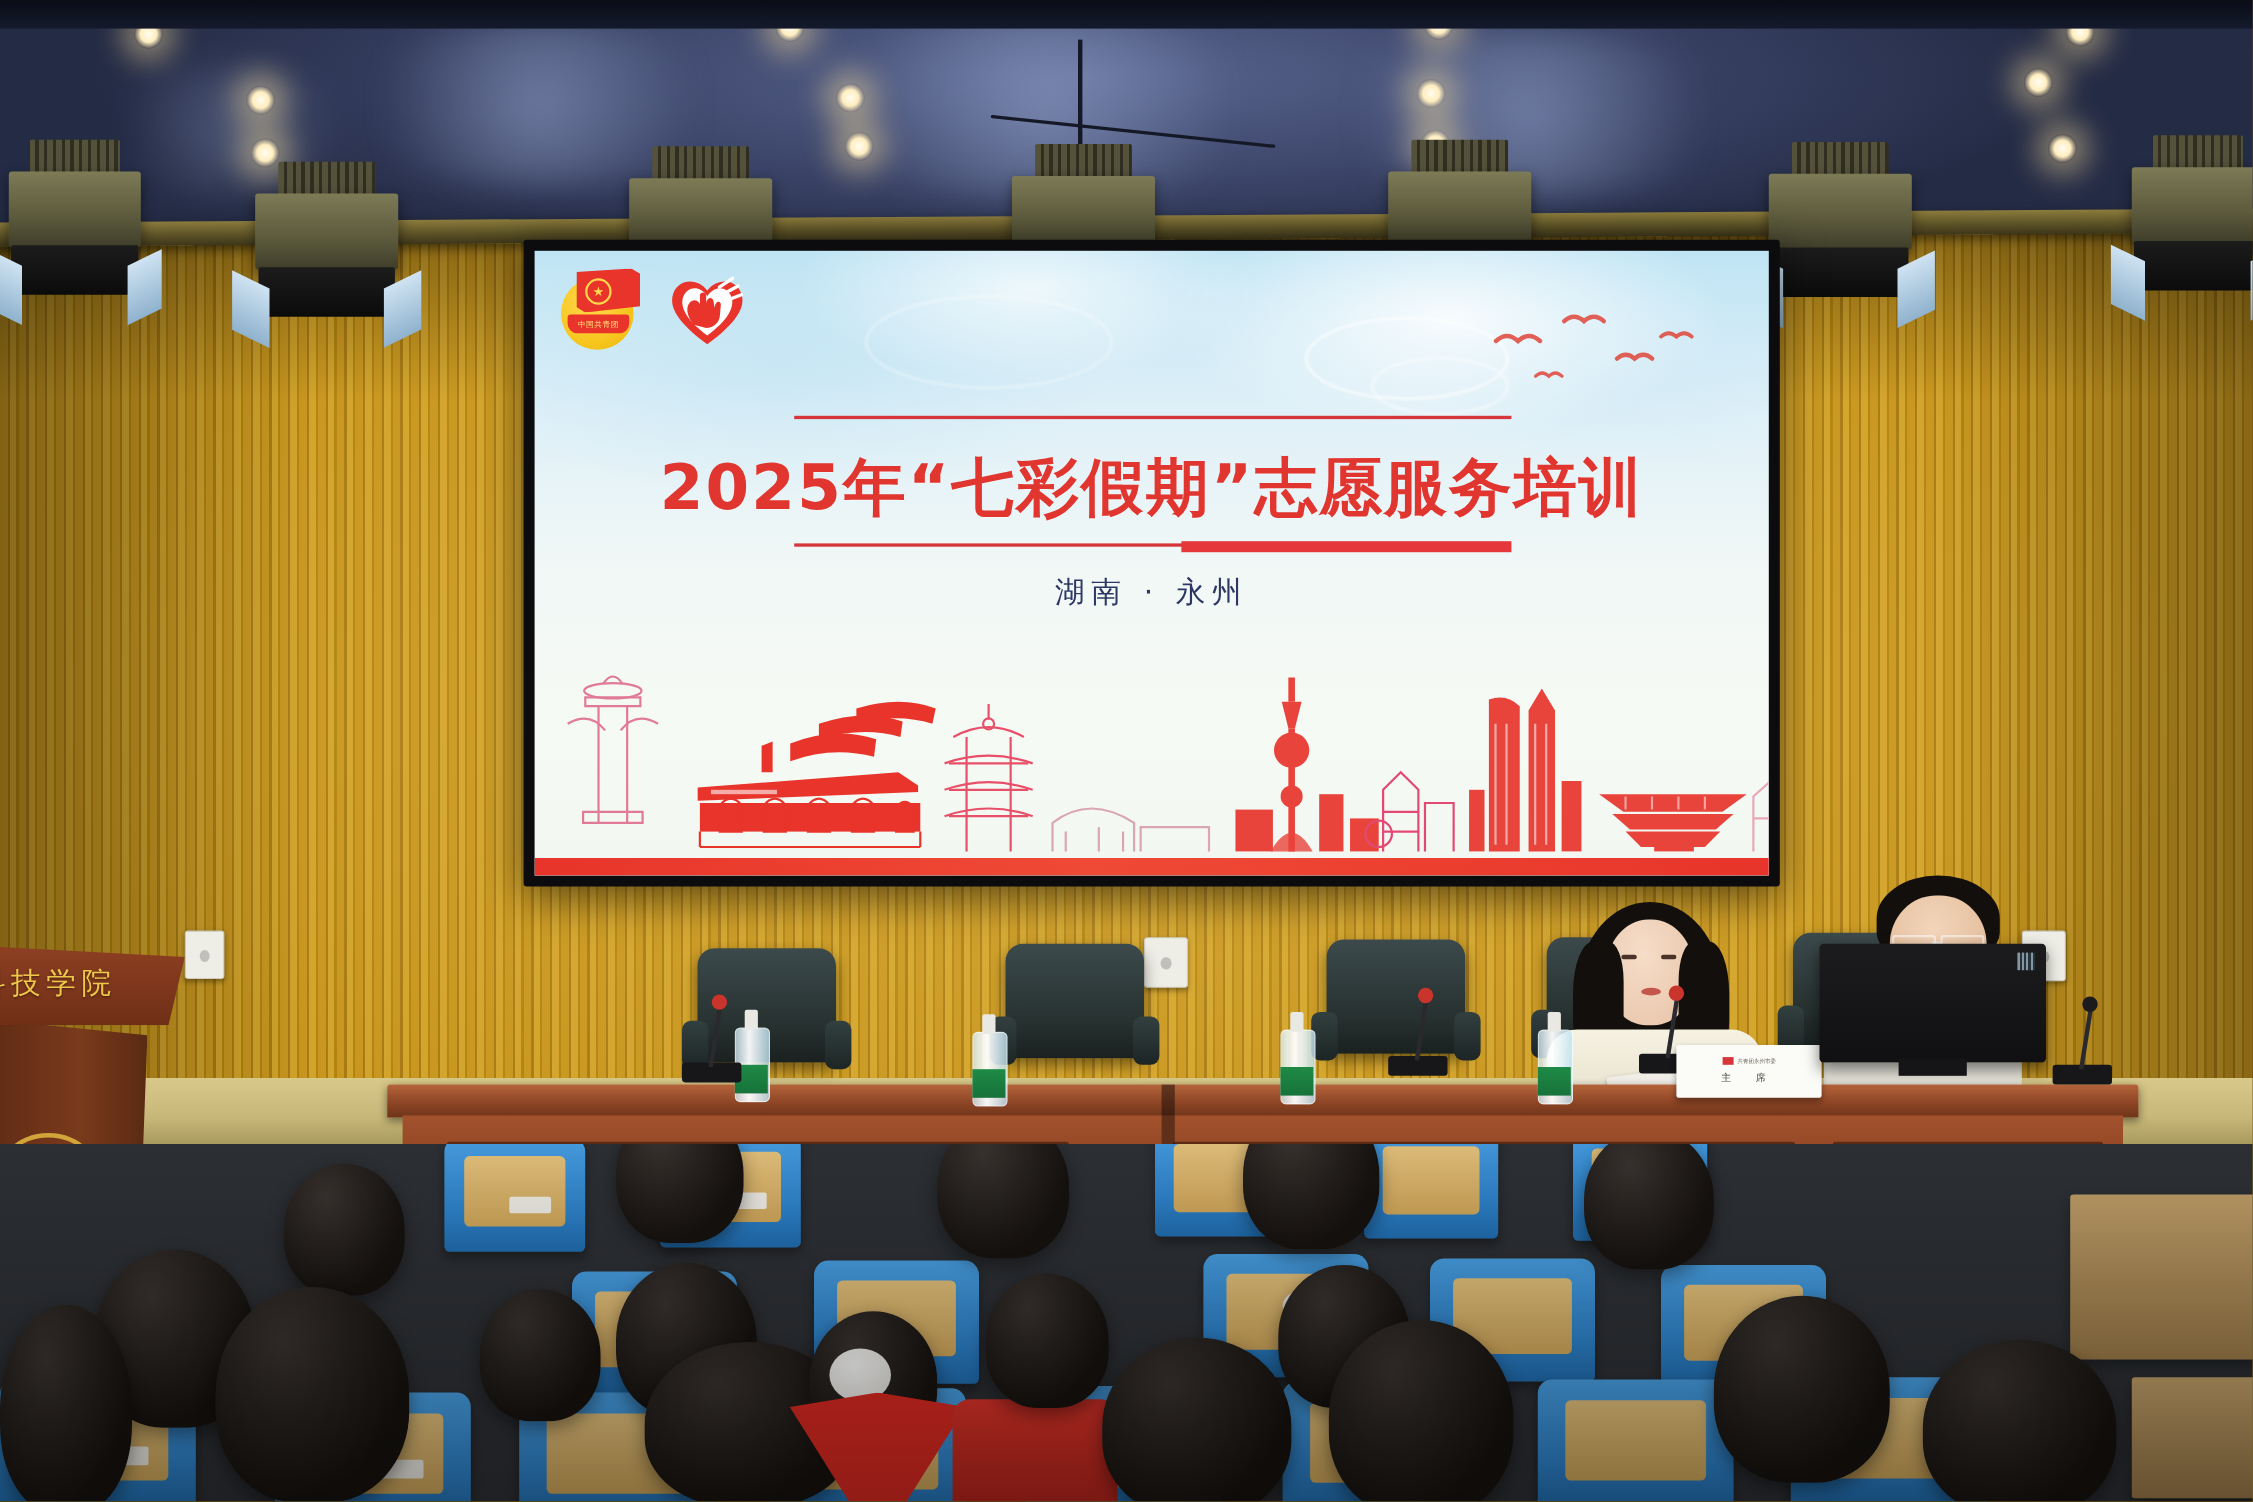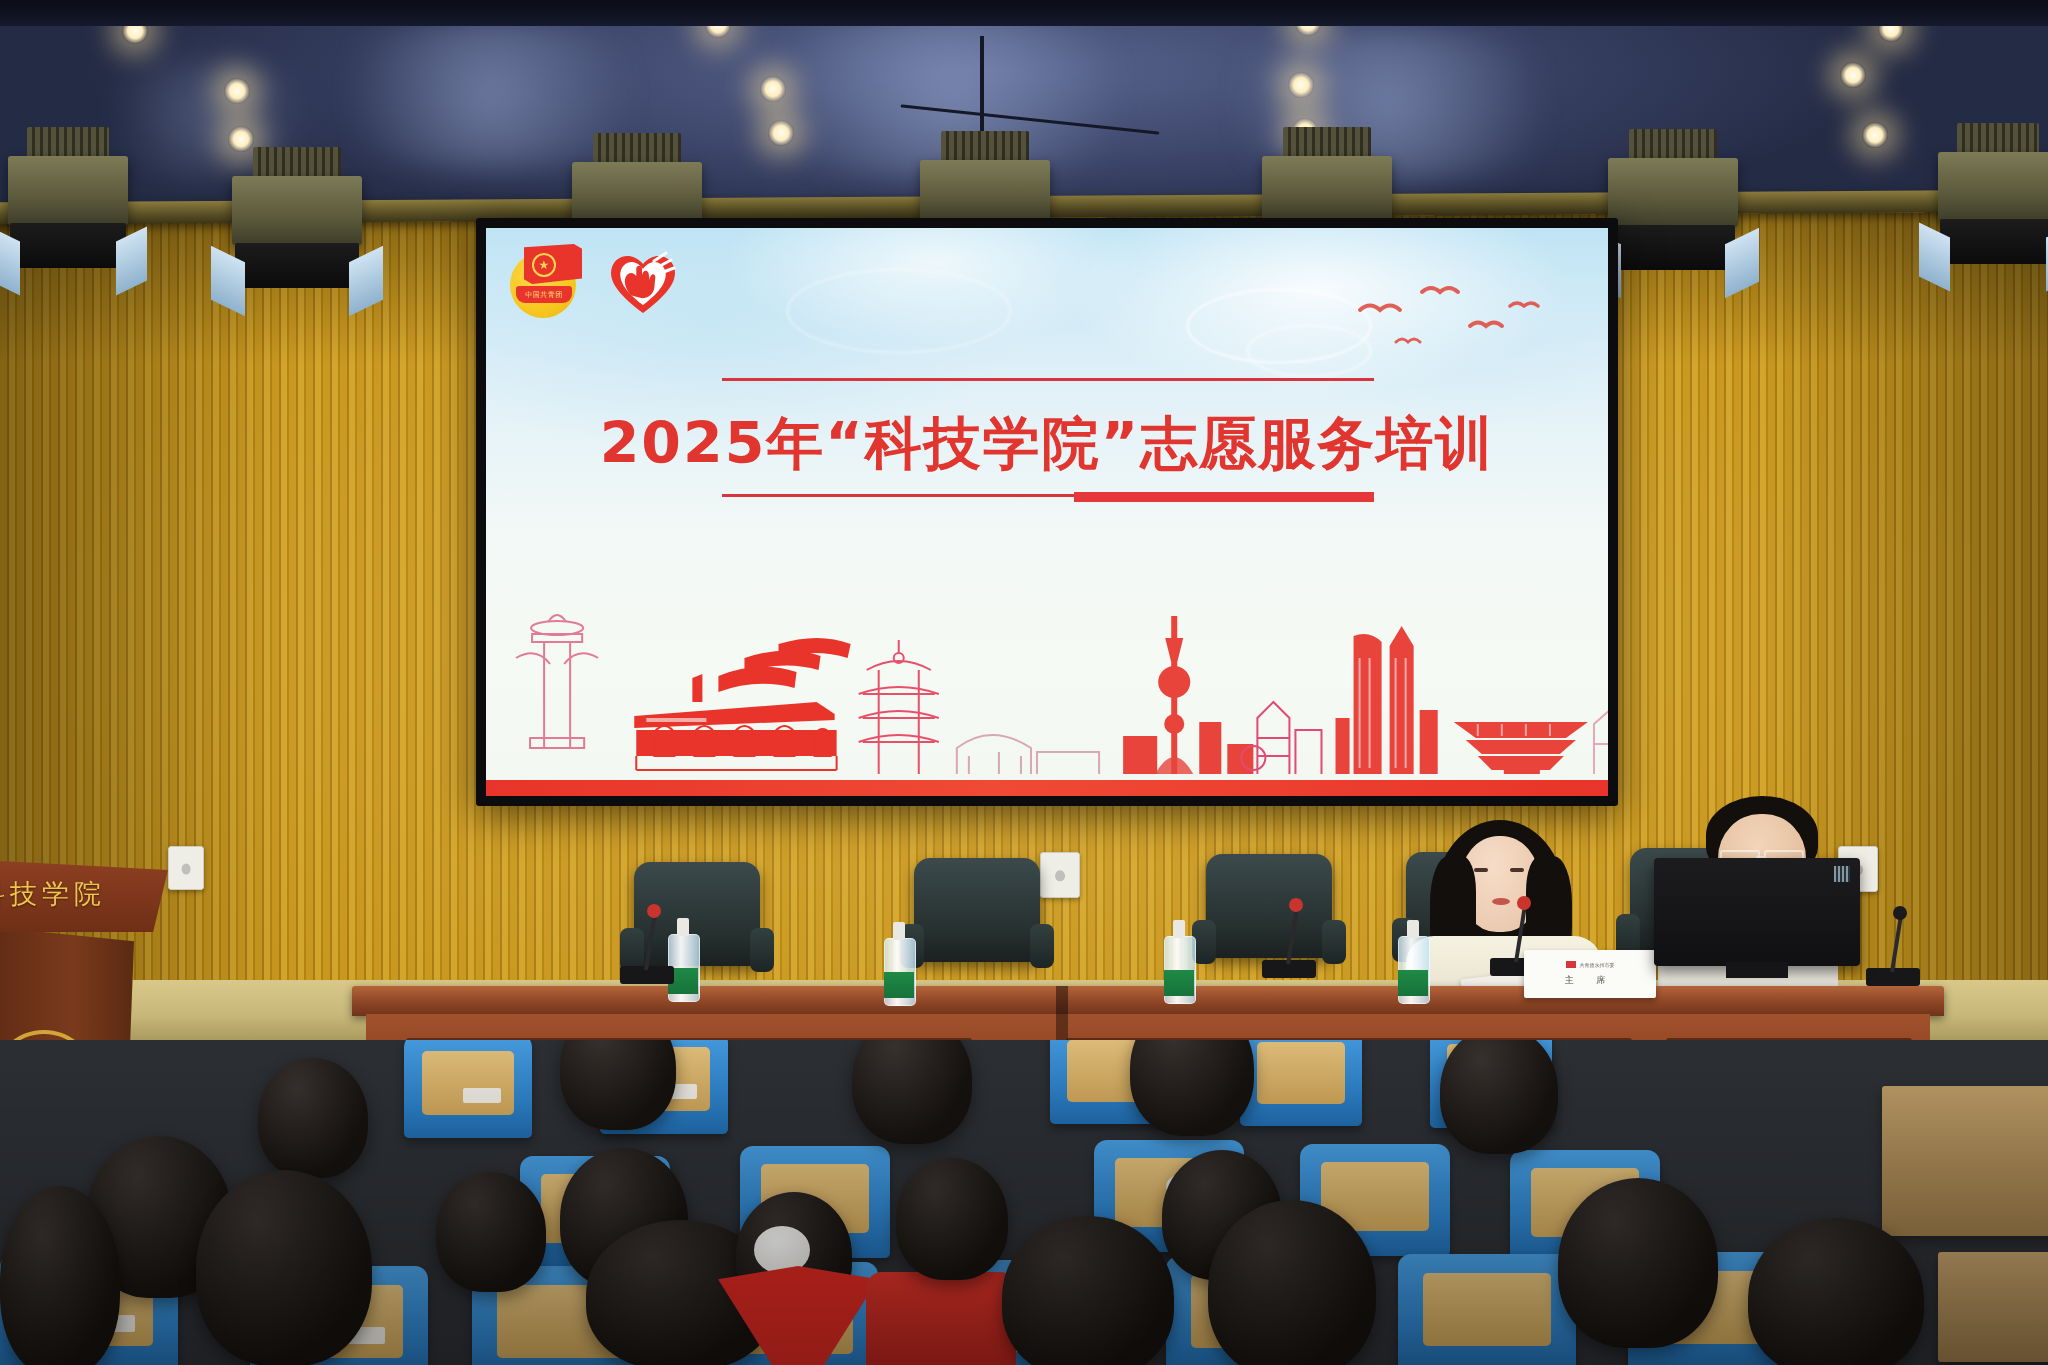--- a/index.html
+++ b/index.html
@@ -452,25 +452,26 @@
         <svg class="heart-logo" viewBox="0 0 74 70">
           <path d="M37 66 C 10 46, 2 32, 6 20 C 10 8, 26 4, 37 17 C 48 4, 64 8, 68 20 C 72 32, 64 46, 37 66 Z" fill="#e8342a"></path>
           <path d="M37 58 C 18 44, 12 32, 15 23 C 19 13, 30 12, 37 22 C 44 12, 55 13, 59 23 C 62 32, 56 44, 37 58 Z" fill="#ffffff"></path>
           <path d="M28 54 C 22 46, 20 38, 24 33 C 27 29, 32 30, 34 34 L 34 26 C 34 22, 40 22, 40 26 L 40 33
                    C 41 27, 46 27, 47 31 L 48 38 C 49 30, 54 31, 54 35 L 53 46 C 52 53, 46 57, 40 57 Z" fill="#e8342a" transform="translate(-2,-3) scale(0.95)"></path>
           <path d="M48 14 L 60 6 M52 20 L 65 13 M55 26 L 68 21" stroke="#ffffff" stroke-width="3" stroke-linecap="round" fill="none"></path>
         </svg>
       </div>
 
       <div class="rule-top"></div>
-      <div class="title">2025年“科技学院”志愿服务培训</div>
+      <div class="title">2025年“七彩假期”志愿服务培训</div>
       <div class="rule-bot">
         <div class="thin"></div>
           <div class="thick"></div>
       </div>
+      <div class="subtitle">湖南 · 永州</div>
 
       <svg class="skyline" viewBox="0 0 1120 180" preserveAspectRatio="none">
         <defs>
           <linearGradient id="sg" x1="0" y1="0" x2="1" y2="0">
             <stop offset="0%" stop-color="#f0a8b4"></stop>
             <stop offset="30%" stop-color="#e8443c"></stop>
             <stop offset="62%" stop-color="#e23a6e"></stop>
             <stop offset="85%" stop-color="#e8443c"></stop>
             <stop offset="100%" stop-color="#f0b0bc"></stop>
           </linearGradient>

